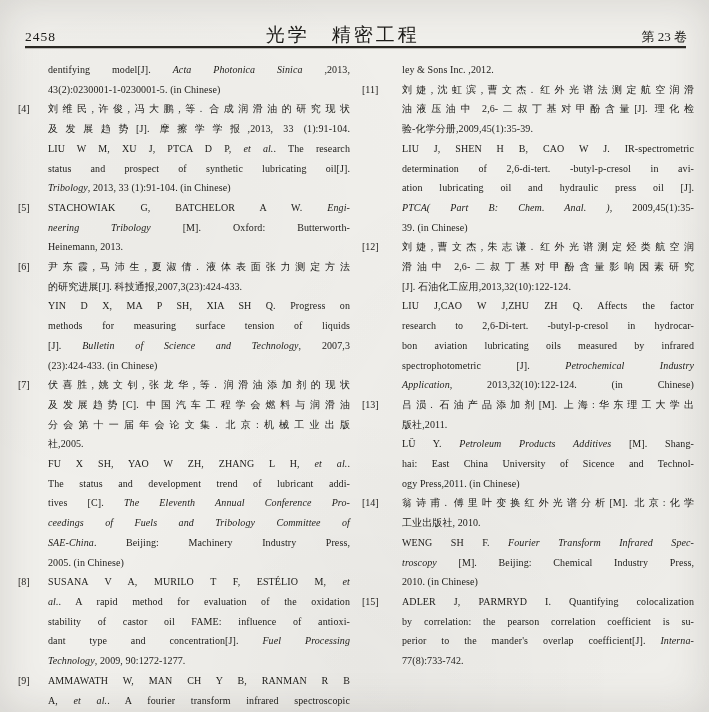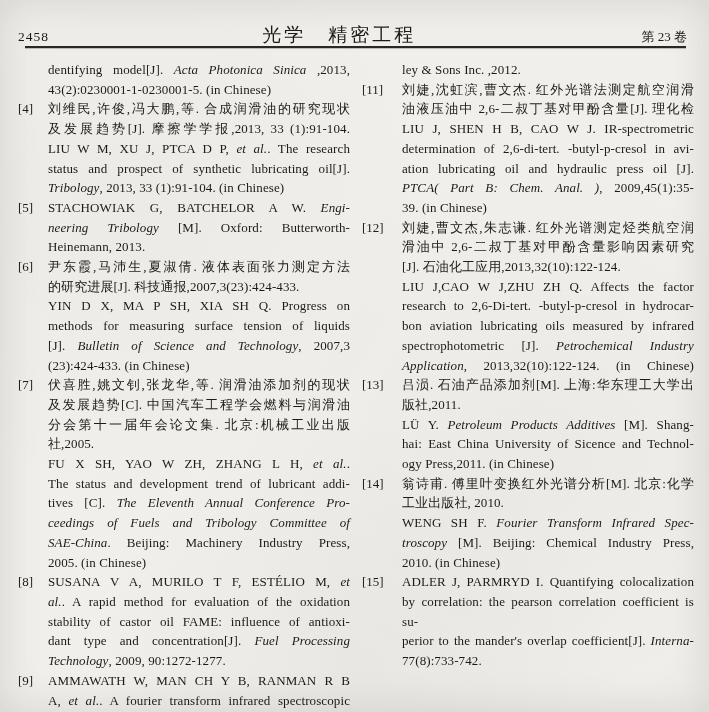--- a/index.html
+++ b/index.html
@@ -14,21 +14,21 @@
   .page{
     position:absolute;inset:0;
     background:
       radial-gradient(circle at 20% 30%, rgba(0,0,0,0.020), rgba(0,0,0,0) 40%),
       radial-gradient(circle at 75% 65%, rgba(0,0,0,0.025), rgba(0,0,0,0) 45%),
       radial-gradient(circle at 50% 95%, rgba(0,0,0,0.03), rgba(0,0,0,0) 35%),
       #f0efeb;
     box-shadow:inset 0 0 40px rgba(90,85,75,0.18);
   }
   .header{
-    position:absolute;top:22px;left:18px;right:22px;
+    position:absolute;top:22px;left:25px;right:22px;
     display:flex;align-items:baseline;justify-content:space-between;
     font-size:14px;
     gap:36px;
   }
   .pageno{font-size:13.5px;letter-spacing:1px;}
   .jtitle{
     font-size:19px;font-weight:400;letter-spacing:3px;
     transform:translateX(-6px);
   }
   .volume{font-size:13px;}
@@ -37,21 +37,21 @@
     height:2px;background:#2a2823;
     box-shadow:0 1px 0 rgba(42,40,35,0.25);
   }
   .columns{
     position:absolute;top:60px;left:18px;right:12px;bottom:0;
     display:flex;gap:14px;
     overflow:hidden;
   }
   .col{
     width:332px;flex:0 0 332px;
-    font-size:13px;
+    font-size:10px;
     line-height:19.7px;
   }
   .col.right{margin-left:-2px;}
   .line{display:flex;}
   .refnum{
     flex:0 0 30px;
     white-space:nowrap;
   }
   .col.right .refnum{flex:0 0 40px;}
   .txt{
@@ -219,20 +219,24 @@
         <div class="line">
           <span class="refnum">[11]</span>
           <span class="txt"><span>刘婕,沈虹滨,曹文杰. 红外光谱法测定航空润滑</span></span>
         </div>
         <div class="line">
           <span class="refnum"></span>
           <span class="txt"><span>油液压油中 2,6-二叔丁基对甲酚含量[J]. 理化检</span></span>
         </div>
         <div class="line">
           <span class="refnum"></span>
+          <span class="txt noj"><span>验-化学分册,2009,45(1):35-39.</span></span>
+        </div>
+        <div class="line">
+          <span class="refnum"></span>
           <span class="txt"><span>LIU J, SHEN H B, CAO W J. IR-spectrometric</span></span>
         </div>
         <div class="line">
           <span class="refnum"></span>
           <span class="txt"><span>determination of 2,6-di-tert. -butyl-p-cresol in avi-</span></span>
         </div>
         <div class="line">
           <span class="refnum"></span>
           <span class="txt"><span>ation lubricating oil and hydraulic press oil [J].</span></span>
         </div>

